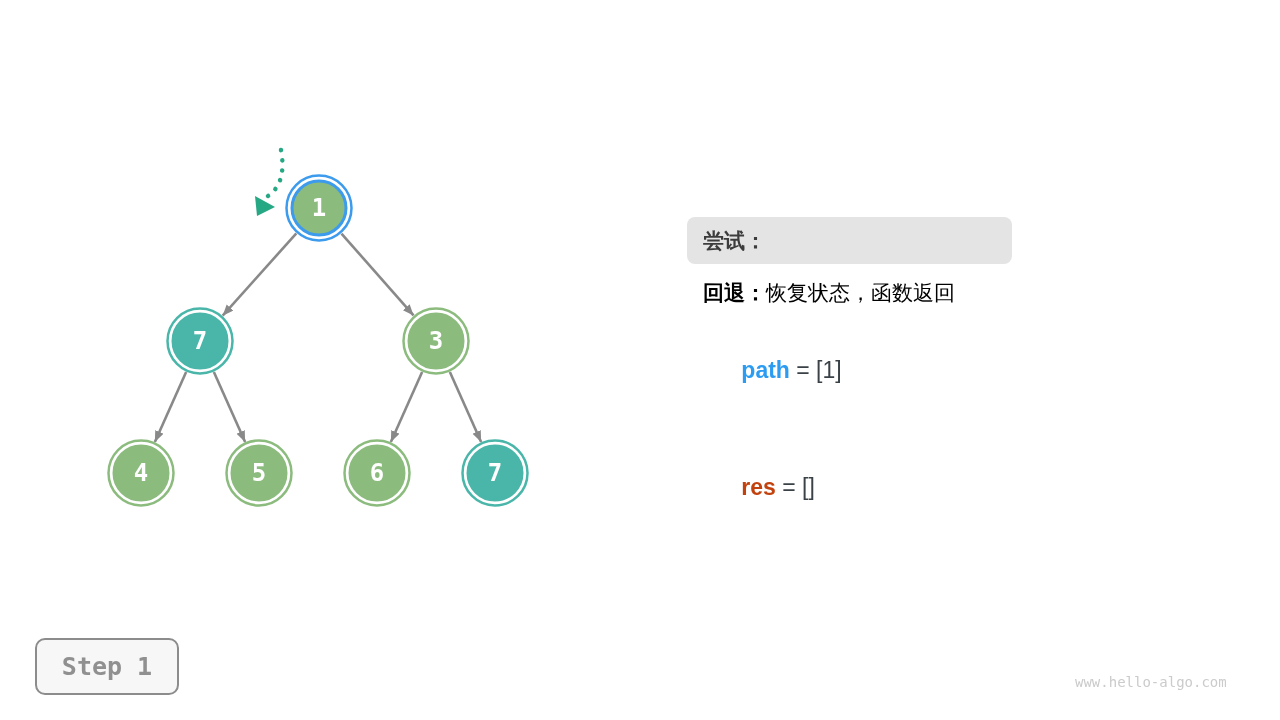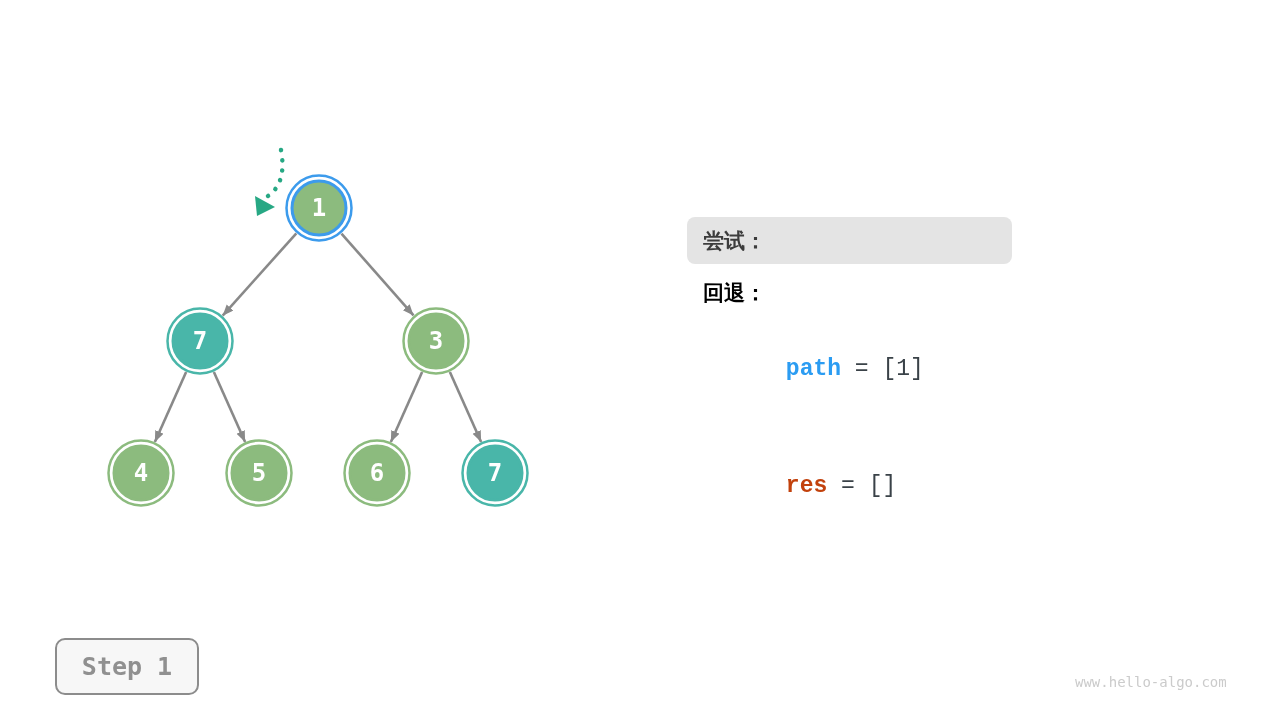--- a/index.html
+++ b/index.html
@@ -58,21 +58,21 @@
     font-size: 21px;
     color: #000000;
     white-space: nowrap;
   }
   .bold-label {
     font-weight: 700;
   }
   .code-line {
     position: absolute;
     left: 16px;
-    font-family: Liberation Mono, monospace;
+    font-family: Liberation Sans, sans-serif;
     font-size: 23px;
     color: #3A4248;
     white-space: pre;
   }
   .path-line { top: 113px; }
   .res-line  { top: 230px; }
   .var { font-weight: 700; }
   .path-var { color: #2B9CF2; }
   .res-var  { color: #c2410c; }
   .step-badge {
@@ -85,21 +85,20 @@
     border-radius: 10px;
     background: #F7F7F7;
     box-sizing: border-box;
     display: flex;
     align-items: center;
     justify-content: center;
     font-family: "DejaVu Sans Mono", monospace;
     font-size: 25px;
     font-weight: 700;
     color: #909090;
-    margin-left: 20px;
   }
   .watermark {
     position: absolute;
     left: 1075px;
     top: 674px;
     font-family: "DejaVu Sans Mono", monospace;
     font-size: 14px;
     color: #CBCBCB;
     white-space: nowrap;
   }
@@ -165,20 +164,21 @@
         </g>
       </g>
     </svg>
 
   <div class="panel">
     <div class="try-line">
       <span class="bold-label">尝试：</span>
     </div>
     <div class="back-line">
       <span class="bold-label">回退：</span>
+        <span>恢复状态，函数返回</span>
     </div>
     <div class="code-line path-line">
       <span class="var path-var">path</span><span class="code-rest"> = [1]</span>
     </div>
     <div class="code-line res-line">
       <span class="var res-var">res</span><span class="code-rest"> = []</span>
     </div>
   </div>
 
   <div class="step-badge">Step 1</div>

